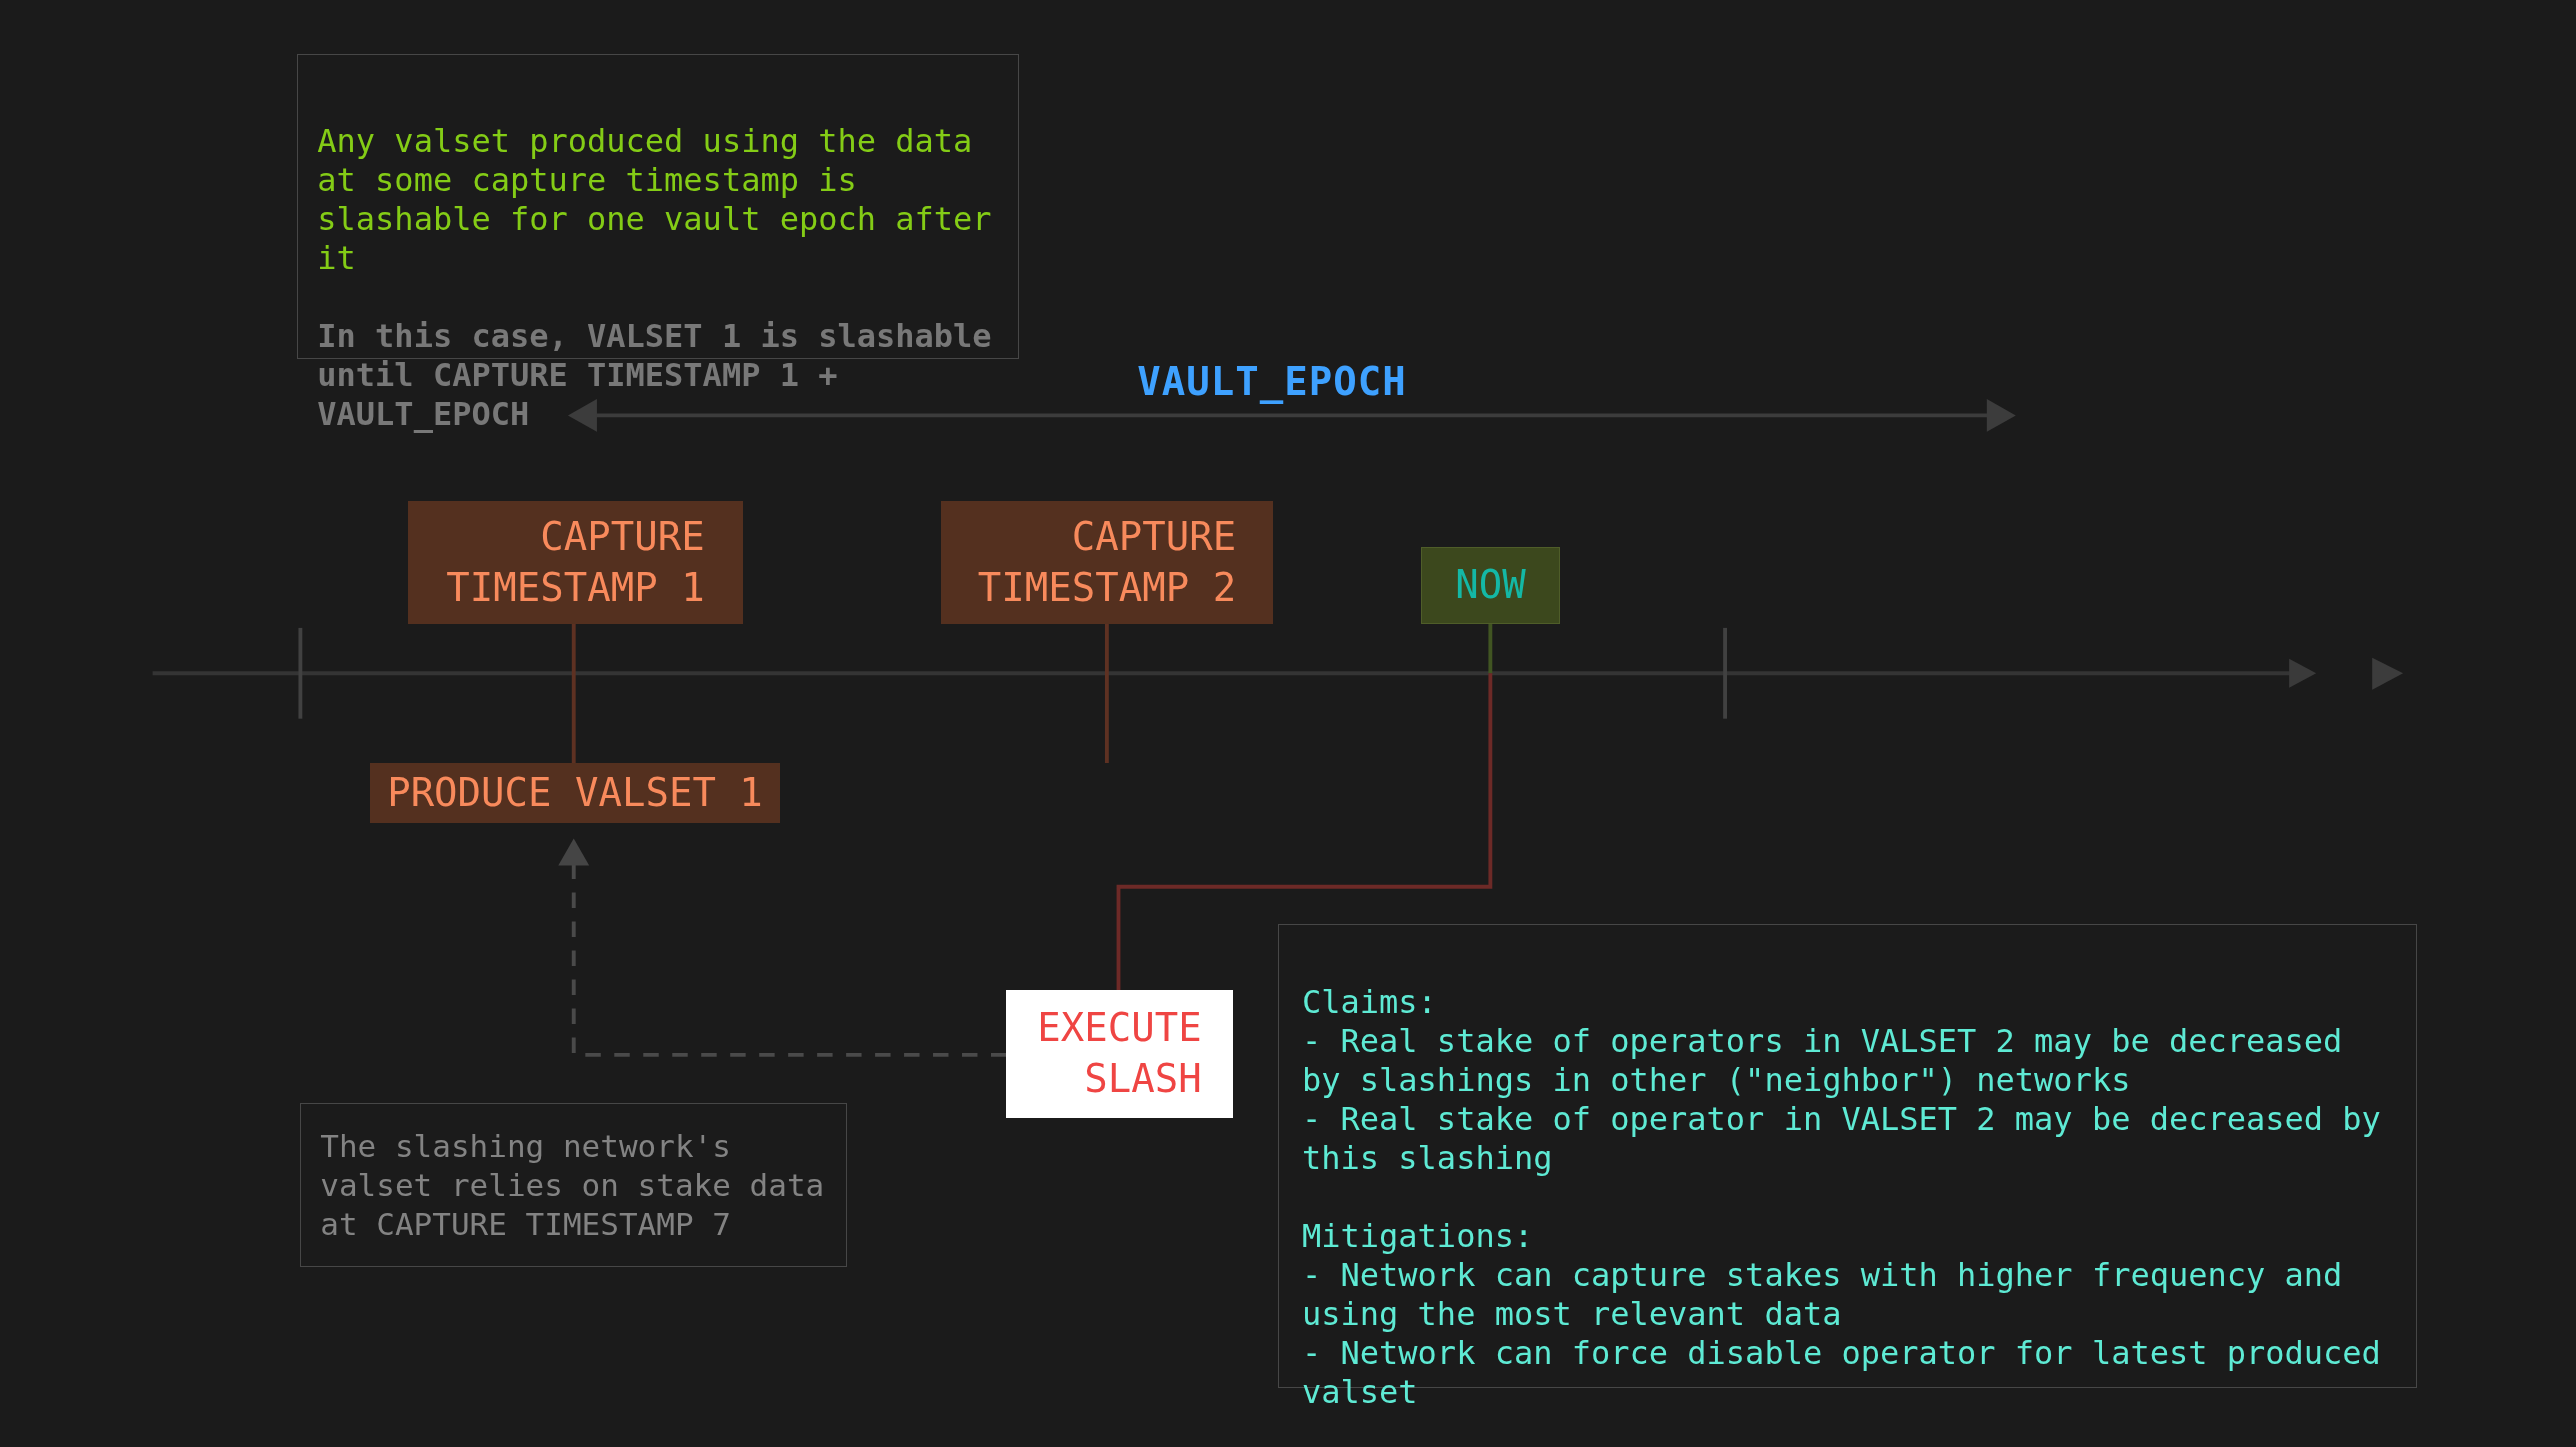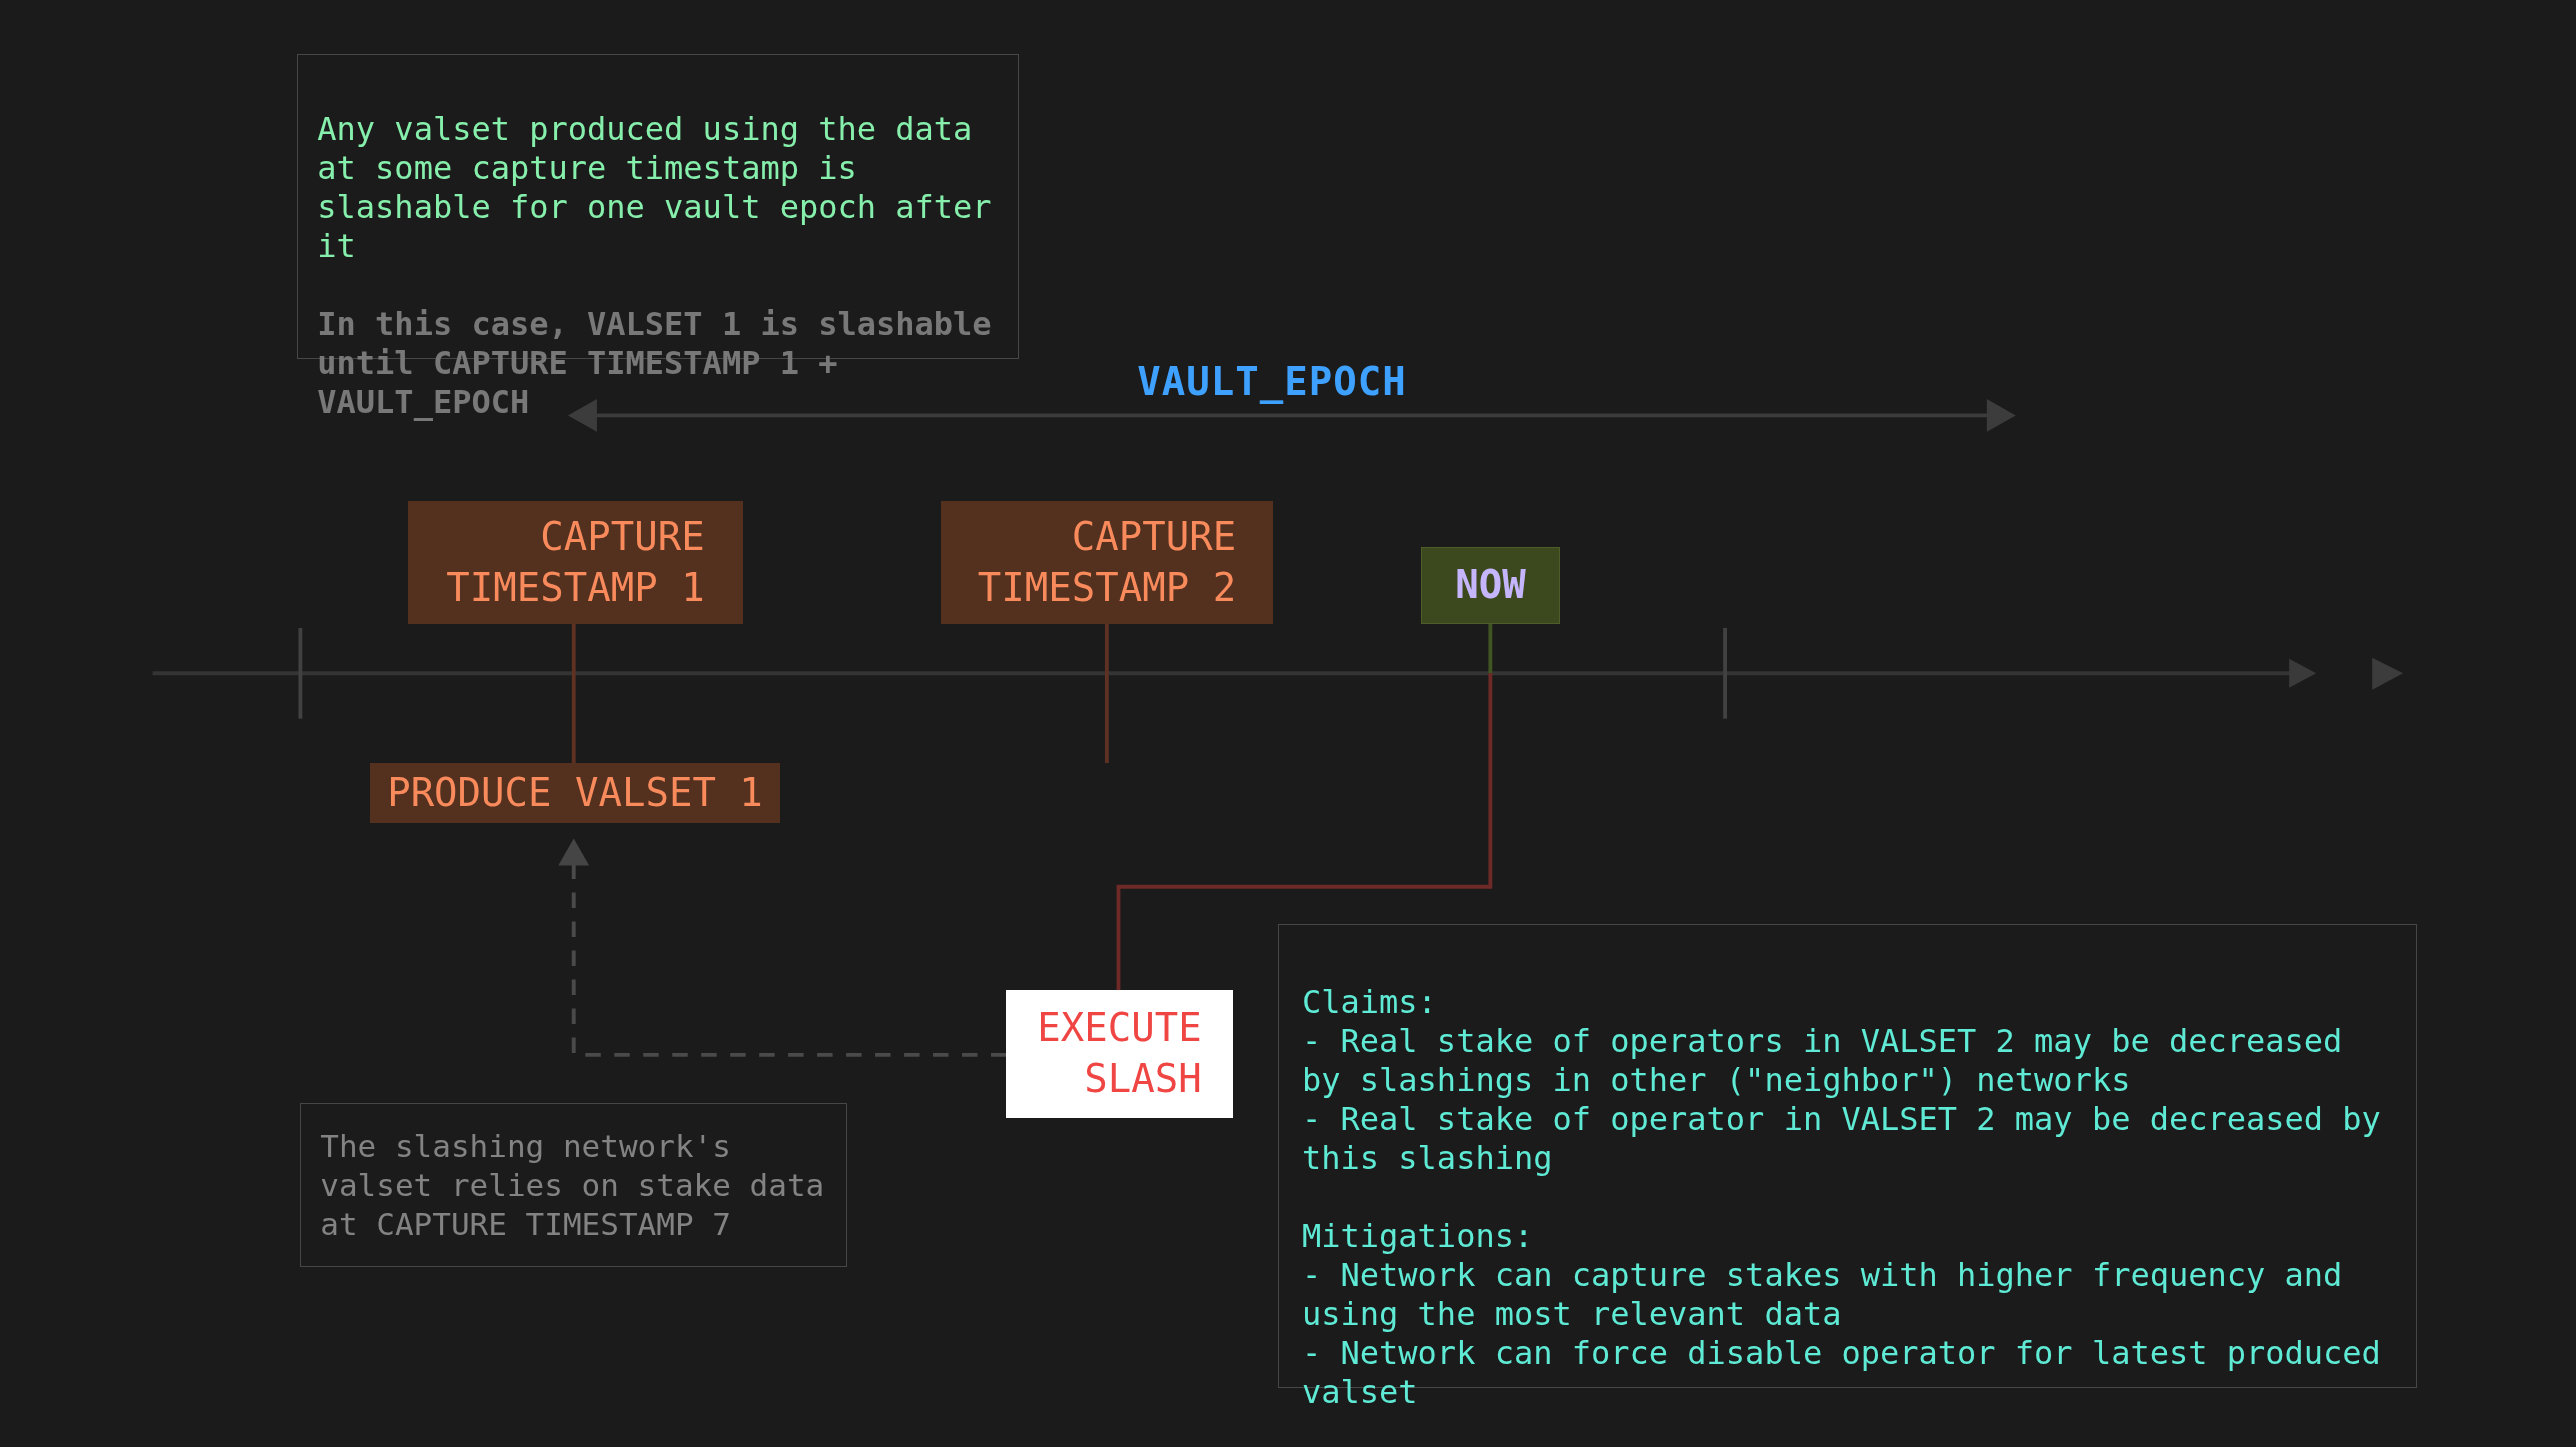--- a/index.html
+++ b/index.html
@@ -11,21 +11,21 @@
   }
   .canvas { position: relative; width: 2576px; height: 1448px; background: #1b1b1b; }
   .layer { position: absolute; left: 0; top: 0; width: 2576px; height: 1448px; }
 
   .note {
     position: absolute; box-sizing: border-box;
     border: 1.9px solid #474747; background: transparent;
     white-space: pre-line;
   }
   .note-rule { left: 297px; top: 54px; width: 722px; height: 305px; padding: 15.5px 19.3px; font-size: 32px; line-height: 39px; }
-  .note-rule .primary { color: #86efac; }
+  .note-rule .primary { color: #84cc16; margin-top: 12px; }
   .note-rule .secondary { color: #787878; font-weight: bold; }
   .note-reliance {
     left: 300px; top: 1103px; width: 547px; height: 164px;
     color: #838383; font-size: 31px; line-height: 39px;
     display: flex; align-items: center; padding: 0 19.3px;
   }
   .note-claims {
     left: 1278px; top: 924px; width: 1139px; height: 464px;
     color: #5eead4; font-size: 32px; line-height: 39px; padding: 19.3px 23px;
   }
@@ -37,21 +37,21 @@
   }
 
   .node {
     position: absolute; box-sizing: border-box;
     display: flex; align-items: center; justify-content: center;
     text-align: right; font-size: 39px; line-height: 1.3;
     white-space: pre-line;
   }
   .node-capture-1 { left: 408px; top: 501px; width: 335px; height: 123px; background: #54301f; color: #f88a5c; }
   .node-capture-2 { left: 941px; top: 501px; width: 332px; height: 123px; background: #54301f; color: #f88a5c; }
-  .node-now { left: 1421px; top: 547px; width: 139px; height: 77px; background: #3c481d; color: #c4b5fd; border: 1.9px solid #4f5d29; font-weight: bold; }
+  .node-now { left: 1421px; top: 547px; width: 139px; height: 77px; background: #3c481d; color: #14b8a6; border: 1.9px solid #4f5d29; }
   .node-produce-1 { left: 370px; top: 763px; width: 410px; height: 60px; background: #54301f; color: #f88a5c; }
   .node-produce-2 { left: 901px; top: 763px; width: 412px; height: 74px; background: #54301f; color: #f88a5c; }
   .node-execute { left: 1006px; top: 990px; width: 227px; height: 128px; background: #ffffff; color: #ef4543; }
 </style>
 </head>
 <body>
 
 <div class="canvas">
 
   <svg class="layer" viewBox="0 0 2667 1499">

